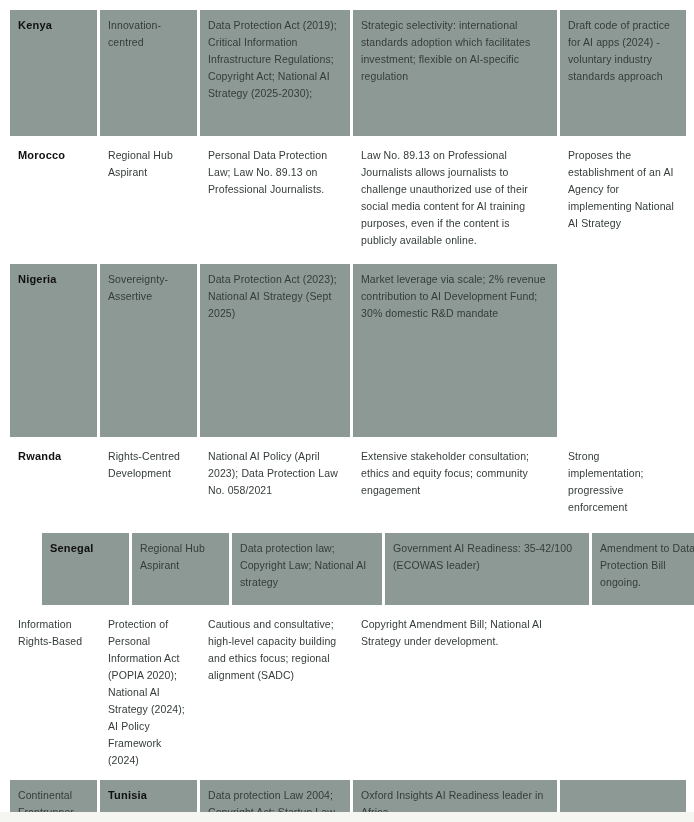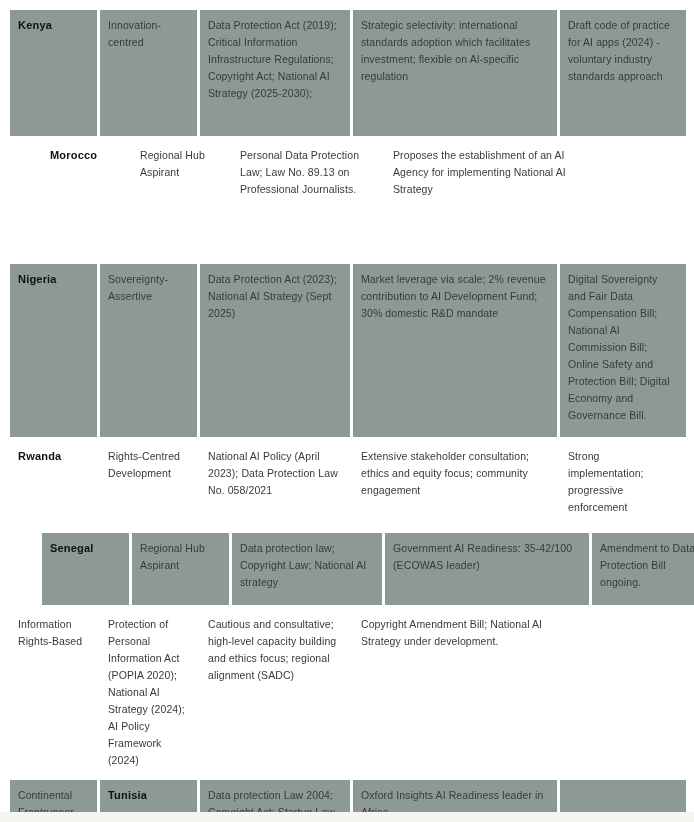--- a/index.html
+++ b/index.html
@@ -26,21 +26,21 @@
     display: flex;
     flex-direction: column;
     gap: 4px;
   }
   .trow {
     display: grid;
     grid-template-columns: 87px 97px 150px 204px 126px;
     gap: 3px;
   }
   .trow.r0 { min-height: 126px; }
-  .trow.r1 { min-height: 120px; margin-left: 32px; }
+  .trow.r1 { min-height: 120px; }
   .trow.r2 { min-height: 173px; }
   .trow.r3 { min-height: 88px; }
   .trow.r4 { min-height: 72px; padding-left: 32px; }
   .trow.r5 { min-height: 112px; }
   .trow.r6 { min-height: 89px; }
   .cell {
     padding: 7px 9px 7px 8px;
     font-size: 10.5px;
     line-height: 17px;
     color: #343c3a;
@@ -77,29 +77,29 @@
       <div class="cell">Innovation-centred</div>
       <div class="cell">Data Protection Act (2019); Critical Information Infrastructure Regulations; Copyright Act; National AI Strategy (2025-2030);</div>
       <div class="cell">Strategic selectivity: international standards adoption which facilitates investment; flexible on AI-specific regulation</div>
       <div class="cell">Draft code of practice for AI apps (2024) -voluntary industry standards approach</div>
     </div>
 
     <div class="trow r1">
       <div class="cell country">Morocco</div>
       <div class="cell">Regional Hub Aspirant</div>
       <div class="cell">Personal Data Protection Law; Law No. 89.13 on Professional Journalists.</div>
+      <div class="cell">Law No. 89.13 on Professional Journalists allows journalists to challenge unauthorized use of their social media content for AI training purposes, even if the content is publicly available online.</div>
       <div class="cell">Proposes the establishment of an AI Agency for implementing National AI Strategy</div>
     </div>
 
     <div class="trow r2 shaded">
       <div class="cell country">Nigeria</div>
       <div class="cell">Sovereignty-Assertive</div>
       <div class="cell">Data Protection Act (2023); National AI Strategy (Sept 2025)</div>
       <div class="cell">Market leverage via scale; 2% revenue contribution to AI Development Fund; 30% domestic R&amp;D mandate</div>
-      <div class="cell">Digital Sovereignty and Fair Data Compensation Bill; National AI Commission Bill; Online Safety and Protection Bill; Digital Economy and Governance Bill.</div>
     </div>
 
     <div class="trow r3">
       <div class="cell country">Rwanda</div>
       <div class="cell">Rights-Centred Development</div>
       <div class="cell">National AI Policy (April 2023); Data Protection Law No. 058/2021</div>
       <div class="cell">Extensive stakeholder consultation; ethics and equity focus; community engagement</div>
       <div class="cell">Strong implementation; progressive enforcement</div>
     </div>
 

